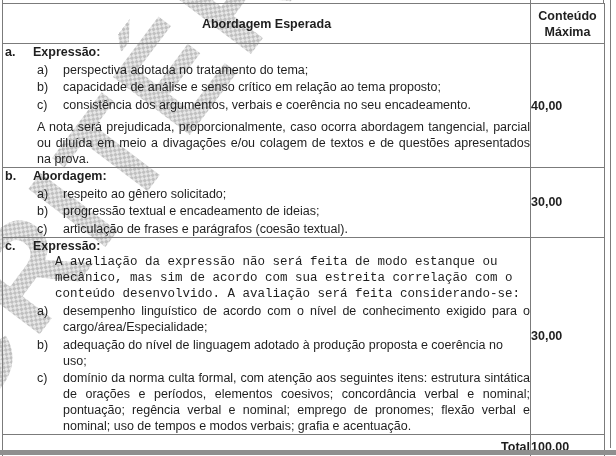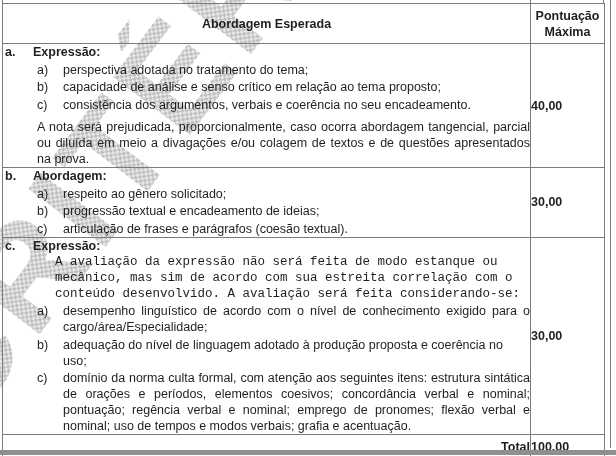--- a/index.html
+++ b/index.html
@@ -78,21 +78,21 @@
 
   <table class="grid">
     <colgroup>
         <col class="c-main">
         <col class="c-score">
       </colgroup>
 
     <tbody>
         <tr class="r-head">
       <td class="head">Abordagem Esperada</td>
-      <td class="head">Pontuação Máxima</td>
+      <td class="head">Conteúdo Máxima</td>
     </tr>
 
     <tr class="r-a">
       <td class="main">
         <div class="sect">
           <span class="skey">a.</span>
               <span class="stitle">Expressão:</span>
         </div>
         <div class="item">
           <span class="imark">a)</span>

